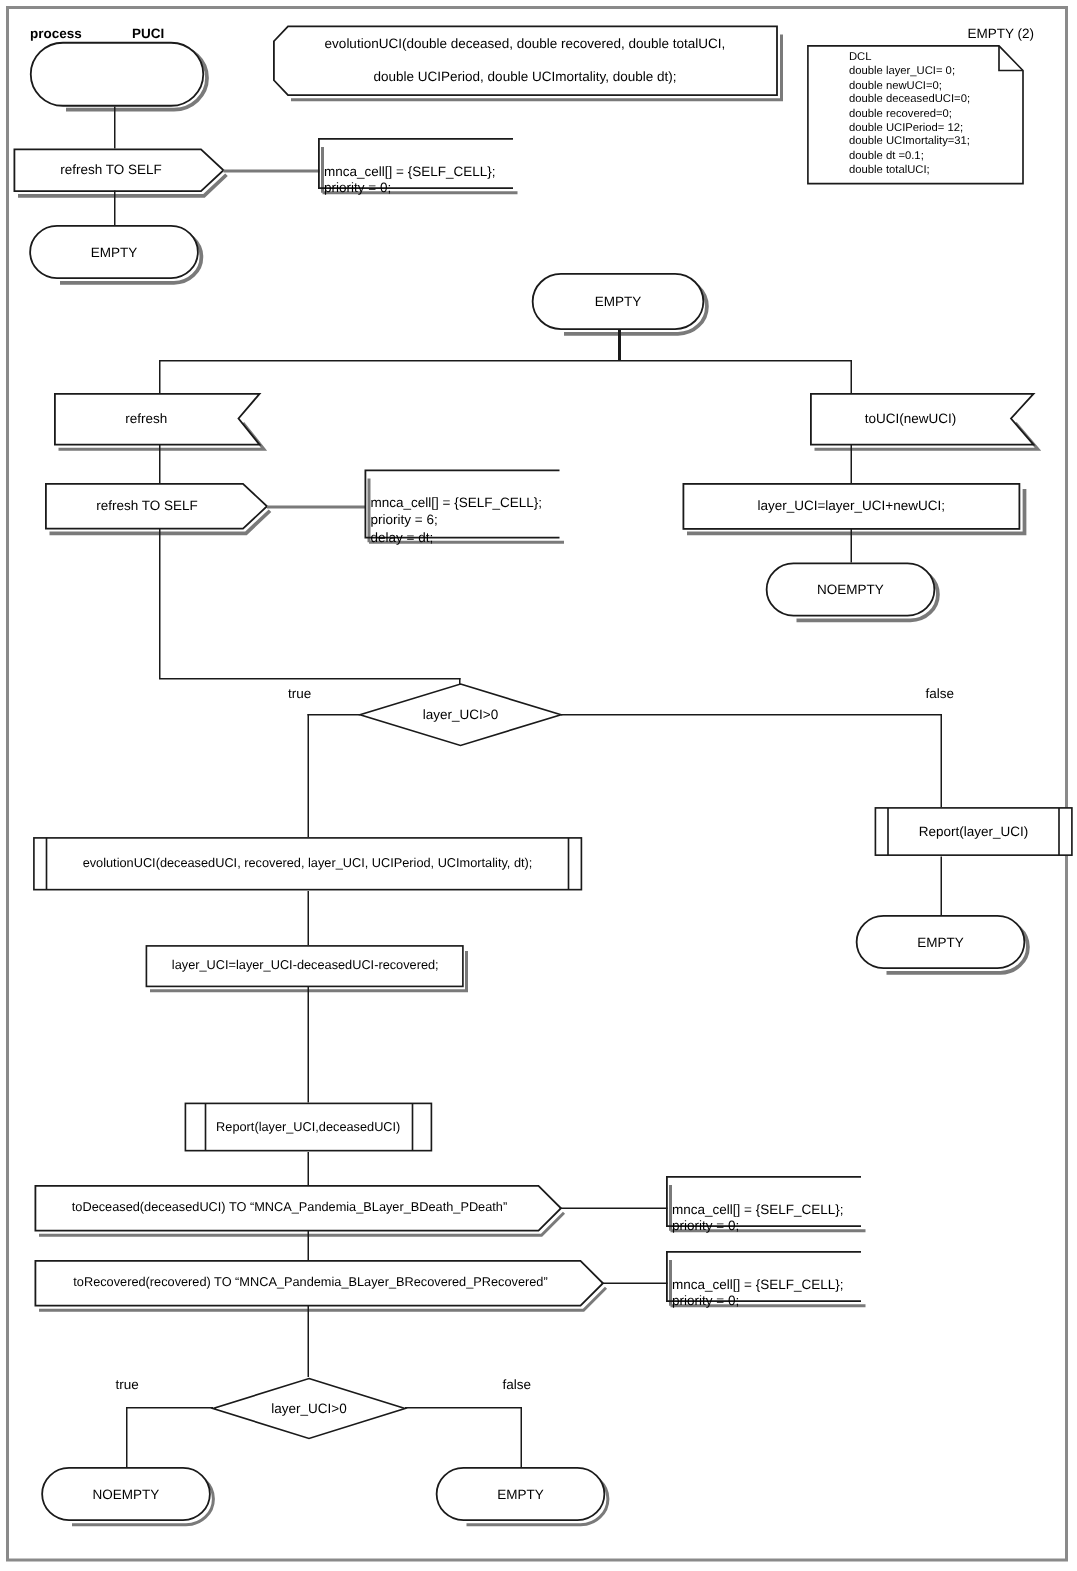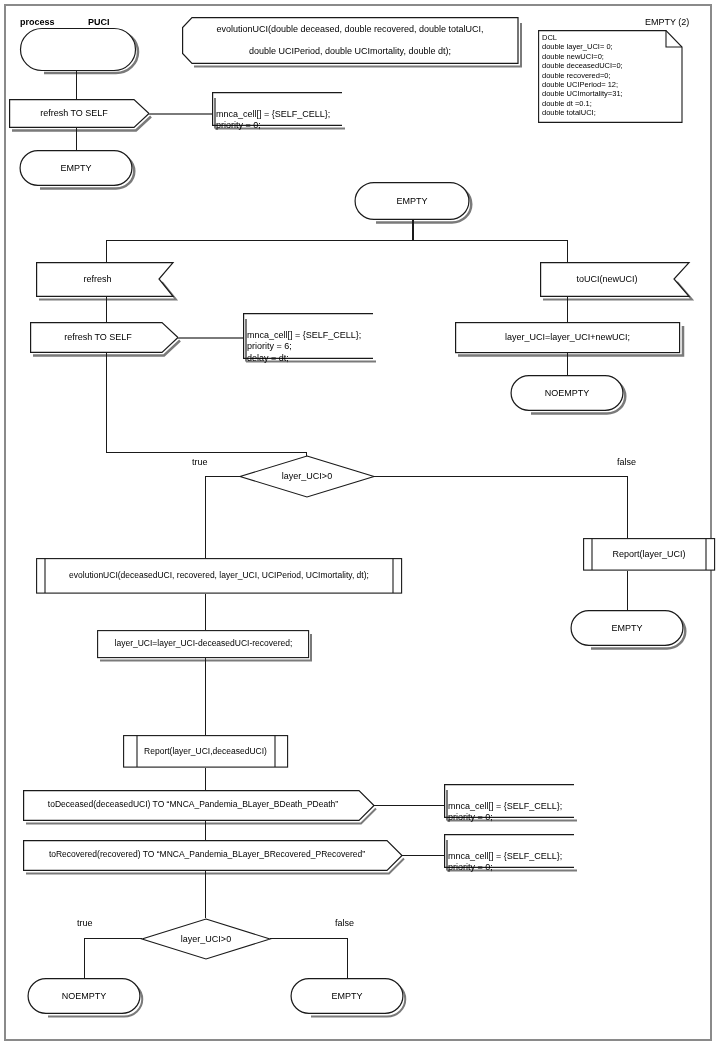--- a/index.html
+++ b/index.html
@@ -117,21 +117,21 @@
       <div>evolutionUCI(double deceased, double recovered, double totalUCI,</div>
       <div>double UCIPeriod, double UCImortality, double dt);</div>
     </div>
   </div>
 
   <div class="shape" style="left:538px; top:30px; width:144px; height:90px;">
     <svg width="150" height="96" viewBox="0 0 150 96">
       <path d="M0.6 0.6 L128 0.6 L144 17 L144 92.4 L0.6 92.4 Z" fill="#ffffff" stroke="#1a1a1a" stroke-width="1.1"></path>
       <path d="M128 0.6 L128 17 L144 17" fill="none" stroke="#1a1a1a" stroke-width="1.1"></path>
     </svg>
-    <div class="txt left" style="width:144px;height:90px; font-size:7.5px; padding:3px 4px;">DCL
+    <div class="txt left" style="width:144px;height:90px; font-size:7.5px; padding:3px 4px;margin-left:24px;">DCL
 double layer_UCI= 0;
 double newUCI=0;
 double deceasedUCI=0;
 double recovered=0;
 double UCIPeriod= 12;
 double UCImortality=31;
 double dt =0.1;
 double totalUCI;</div>
   </div>
 
@@ -248,21 +248,21 @@
   <div class="line v" style="left:627px; top:571px; height:40px;"></div>
 
   <div class="shape" style="left:571px; top:610px; width:112px; height:36px;">
     <svg width="118" height="42" viewBox="0 0 118 42">
       <path d="M20 38.5 L96 38.5 A18 17 0 0 0 96 4" fill="none" stroke="#7a7a7a" stroke-width="2.5"></path>
       <path d="M18 0.6 L94 0.6 A17.5 17 0 0 1 94 35.4 L18 35.4 A17.5 17 0 0 1 18 0.6 Z" fill="#ffffff" stroke="#1a1a1a" stroke-width="1.2"></path>
     </svg>
     <div class="txt" style="width:112px;height:36px;">EMPTY</div>
   </div>
 
-  <div class="shape" style="left:36px; top:558px; width:366px; height:28px;">
+  <div class="shape" style="left:22px; top:558px; width:366px; height:28px;">
     <svg width="370" height="40" viewBox="0 0 370 40">
       <rect x="0.6" y="0.6" width="365" height="34.5" fill="#ffffff" stroke="#1a1a1a" stroke-width="1.1"></rect>
       <line x1="9" y1="0.6" x2="9" y2="35.1" stroke="#1a1a1a" stroke-width="1.1"></line>
       <line x1="357" y1="0.6" x2="357" y2="35.1" stroke="#1a1a1a" stroke-width="1.1"></line>
     </svg>
     <div class="txt" style="width:366px;height:36px; font-size:8.5px;">evolutionUCI(deceasedUCI, recovered, layer_UCI, UCIPeriod, UCImortality, dt);</div>
   </div>
 
   <div class="line v" style="left:205px; top:594px; height:36px;"></div>
 

